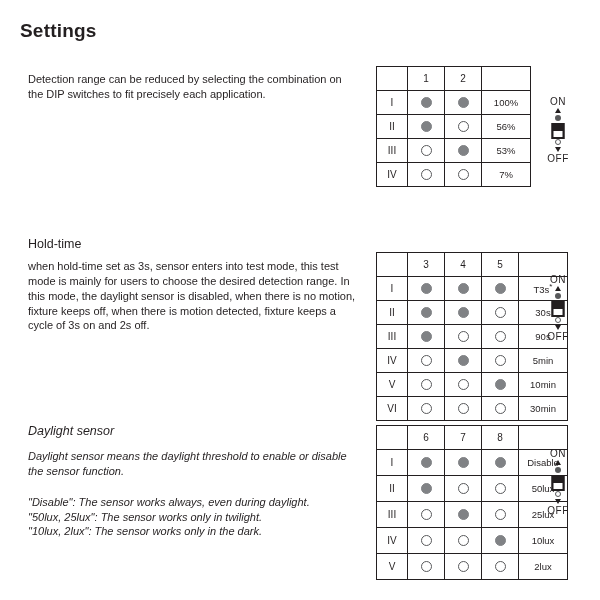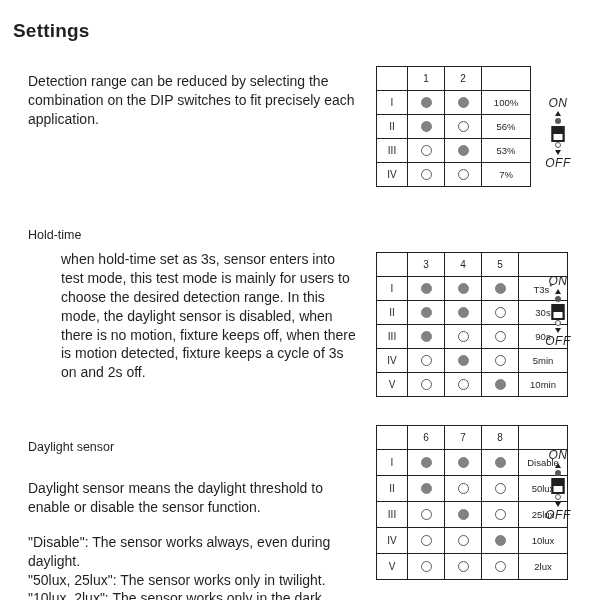--- a/index.html
+++ b/index.html
@@ -15,35 +15,35 @@
     position: relative;
     overflow: hidden;
   }
   .page {
     position: relative;
     width: 600px;
     height: 600px;
   }
   .page-title {
     position: absolute;
-    left: 13px;
+    left: 20px;
     top: 20px;
     font-size: 19px;
     font-weight: bold;
     letter-spacing: 0.2px;
   }
 
   
   .section-title {
     font-size: 12.5px;
     font-weight: normal;
     color: #231f20;
   }
   .section-body {
-    font-size: 14px;
+    font-size: 11px;
     line-height: 1.35;
     color: #231f20;
   }
   .section {
     position: absolute;
   }
   .left-col {
     position: absolute;
     left: 28px;
     width: 330px;
@@ -100,23 +100,22 @@
 
   
   .dipsw {
     position: absolute;
     width: 44px;
     text-align: center;
     font-size: 8.5px;
     color: #231f20;
   }
   .dipsw .lbl-on, .dipsw .lbl-off {
-    font-size: 12px;
+    font-size: 10px;
     letter-spacing: 0.5px;
-    font-style: italic;
   }
   .dipsw .stack {
     position: relative;
     width: 44px;
     height: 44px;
     margin: 1px 0;
   }
   .dipsw .arrow-up {
     position: absolute;
     left: 50%;
@@ -232,23 +231,23 @@
       <div class="circ-top"></div>
       <div class="body">
           <div class="knob"></div>
         </div>
       <div class="circ-bot"></div>
       <div class="arrow-dn"></div>
     </div>
     <div class="lbl-off">OFF</div>
   </div>
 
-  <div class="left-col" style="top:228px;">
+  <div class="left-col" style="top:237px;">
     <div class="section-title">Hold-time</div>
-    <div class="section-body" style="margin-top:8px;margin-left:33px;">when hold-time set as 3s, sensor enters into test mode, this test mode is mainly for users to choose the desired detection range. In this mode, the daylight sensor is disabled, when there is no motion, fixture keeps off, when there is motion detected, fixture keeps a cycle of 3s on and 2s off.</div>
+    <div class="section-body" style="margin-top:8px;">when hold-time set as 3s, sensor enters into test mode, this test mode is mainly for users to choose the desired detection range. In this mode, the daylight sensor is disabled, when there is no motion, fixture keeps off, when there is motion detected, fixture keeps a cycle of 3s on and 2s off.</div>
   </div>
 
   <div class="section" style="left:376px; top:252px;">
     <table class="dip-table">
       <tbody>
           <tr>
         <td class="rowlab hdr" style="width:26px;"></td>
         <td class="sw hdr" style="width:33px;">3</td>
         <td class="sw hdr" style="width:33px;">4</td>
         <td class="sw hdr" style="width:33px;">5</td>
@@ -281,42 +280,49 @@
         <td class="sw"><span class="dot on"></span></td>
         <td class="sw"><span class="dot off"></span></td>
         <td class="val">5min</td>
       </tr>
       <tr>
         <td class="rowlab" style="height:19px;">V</td>
         <td class="sw"><span class="dot off"></span></td>
         <td class="sw"><span class="dot off"></span></td>
         <td class="sw"><span class="dot on"></span></td>
         <td class="val">10min</td>
+      </tr>
+      <tr>
+        <td class="rowlab" style="height:19px;">VI</td>
+        <td class="sw"><span class="dot off"></span></td>
+        <td class="sw"><span class="dot off"></span></td>
+        <td class="sw"><span class="dot off"></span></td>
+        <td class="val">30min</td>
       </tr>
     </tbody>
       </table>
   </div>
 
   <div class="dipsw" style="left:536px; top:274px;">
     <div class="lbl-on">ON</div>
     <div class="stack">
       <div class="arrow-up"></div>
       <div class="circ-top"></div>
       <div class="body">
           <div class="knob"></div>
         </div>
       <div class="circ-bot"></div>
       <div class="arrow-dn"></div>
     </div>
     <div class="lbl-off">OFF</div>
   </div>
 
-  <div class="left-col" style="top:440px;">
+  <div class="left-col" style="top:424px;font-style:italic;">
     <div class="section-title">Daylight sensor</div>
-    <div class="section-body" style="margin-top:25px;">Daylight sensor means the daylight threshold to enable or disable the sensor function.</div>
+    <div class="section-body" style="margin-top:11px;">Daylight sensor means the daylight threshold to enable or disable the sensor function.</div>
     <div class="section-body" style="margin-top:16px;">"Disable": The sensor works always, even during daylight.</div>
     <div class="section-body">"50lux, 25lux": The sensor works only in twilight.</div>
     <div class="section-body">"10lux, 2lux": The sensor works only in the dark.</div>
   </div>
 
   <div class="section" style="left:376px; top:425px;">
     <table class="dip-table">
       <tbody>
           <tr>
         <td class="rowlab hdr" style="width:26px;"></td>

